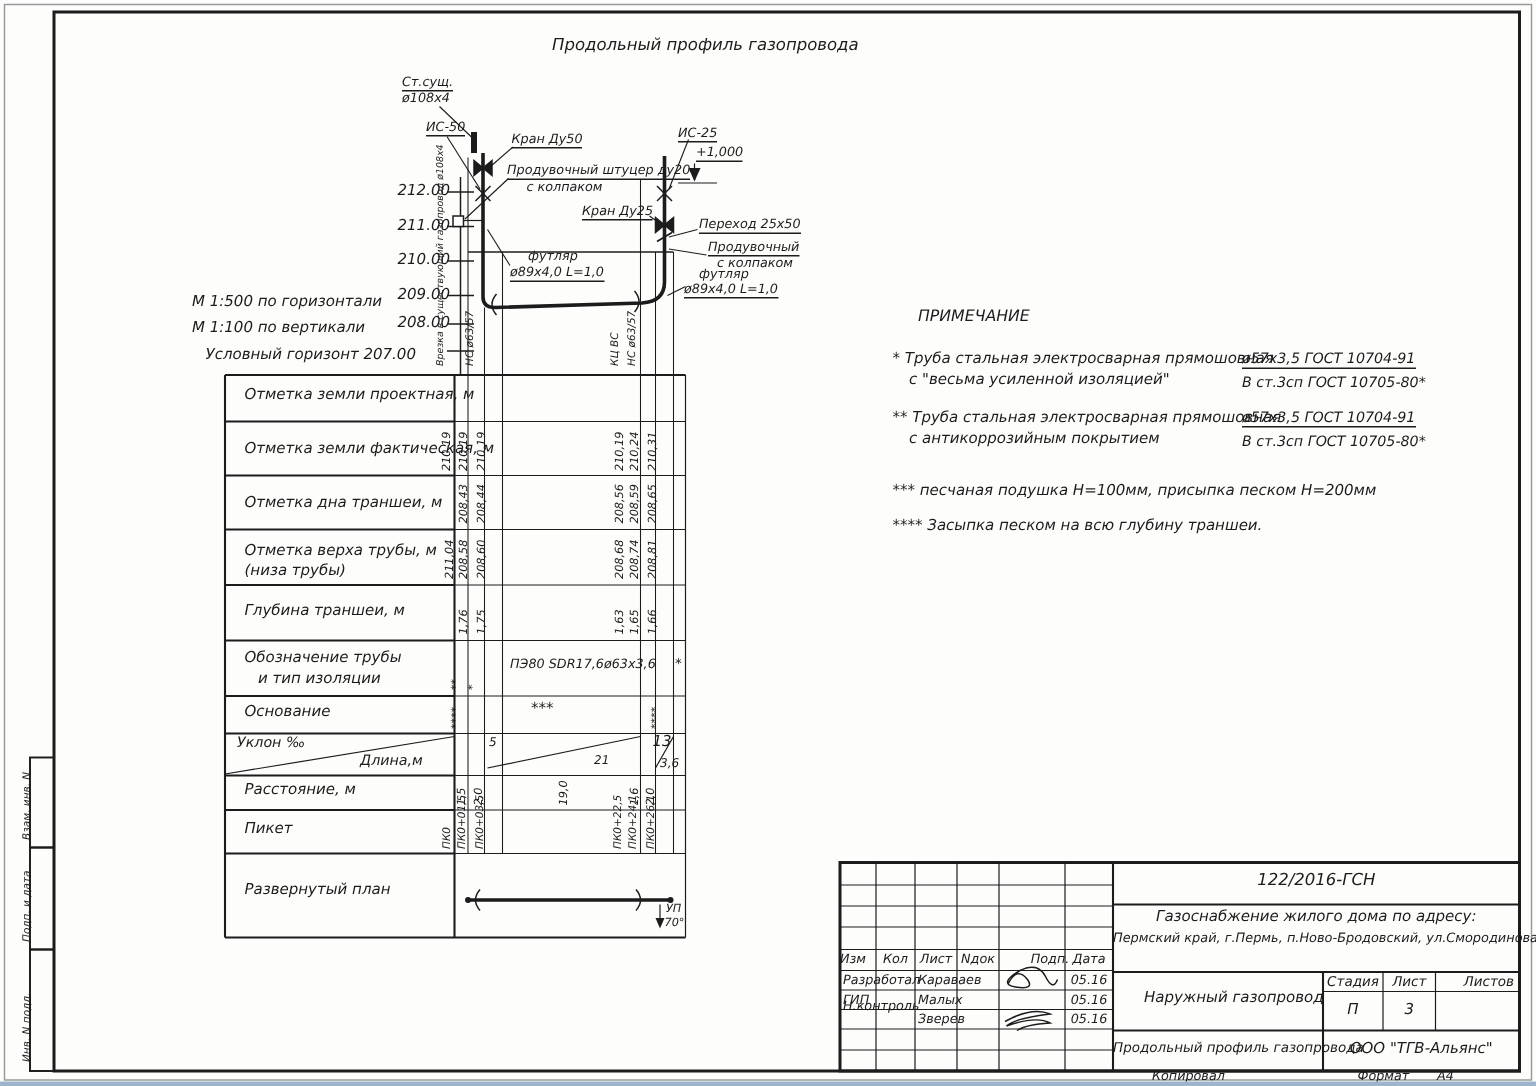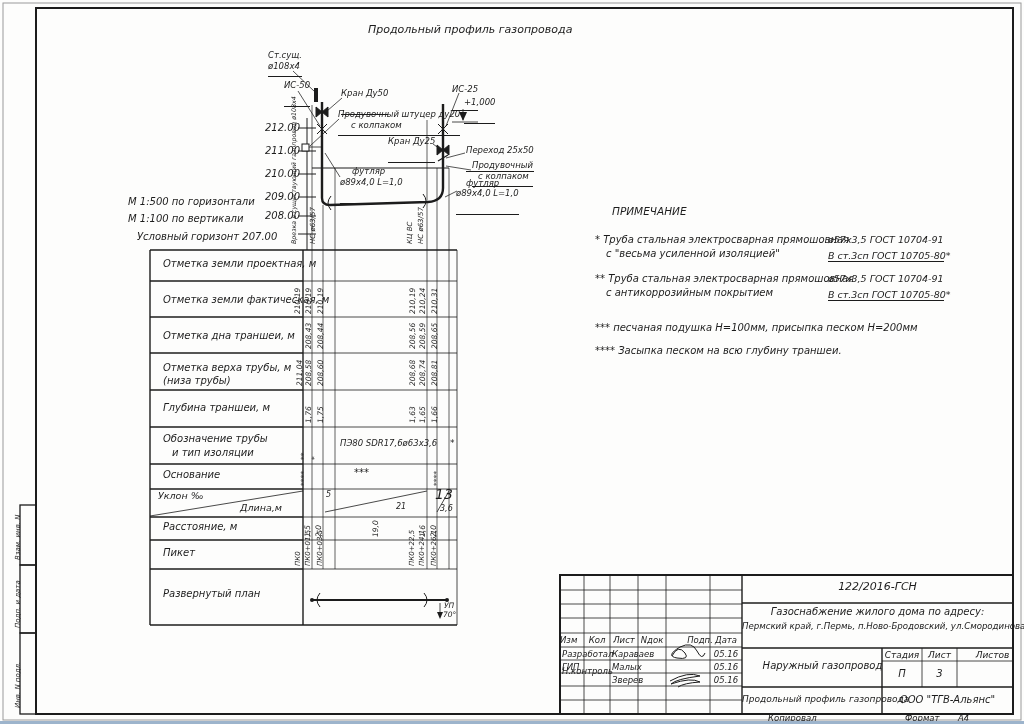--- a/index.html
+++ b/index.html
@@ -3,21 +3,21 @@
 <meta charset="utf-8">
 <style>
   html,body{margin:0;padding:0;}
   body{
     width:1024px;height:724px;position:relative;background:#fdfdfc;
     font-family:"DejaVu Sans",sans-serif;font-style:italic;color:#1c1c1c;
     overflow:hidden;
   }
   .t{position:absolute;white-space:nowrap;font-size:9px;line-height:11px;}
   .rt{transform:rotate(-90deg);transform-origin:0 100%;line-height:10px;font-size:7.5px;}
-  .ul{border-bottom:1px solid #1c1c1c;padding-bottom:16px;}
+  .ul{border-bottom:1px solid #1c1c1c;padding-bottom:0px;}
   .ctr{text-align:center;}
   .rgt{text-align:right;}
   svg{position:absolute;left:0;top:0;}
   .pageedge{position:absolute;left:0;top:721px;width:1024px;height:3px;background:#9db4cc;}
 </style>
 </head>
 <body>
 
 <svg width="1024" height="724" viewBox="0 0 1024 724">
   <g stroke="#1c1c1c" fill="none">
@@ -260,21 +260,21 @@
 <span class="t rt" style="left:320px;top:450px">*</span>
 <span class="t" style="left:340px;top:438px;font-size:8.5px">ПЭ80 SDR17,6ø63х3,6</span>
 <span class="t" style="left:450px;top:438px;font-size:9px">*</span>
 
 <span class="t rt" style="left:309px;top:476px">****</span>
 <span class="t" style="left:354px;top:467px;font-size:10px">***</span>
 <span class="t rt" style="left:442px;top:476px">****</span>
 
 <span class="t" style="left:326px;top:489px;font-size:8px">5</span>
 <span class="t" style="left:396px;top:501px;font-size:8px">21</span>
-<span class="t" style="left:435px;top:489px;font-size:14px">13</span>
+<span class="t" style="left:435px;top:489px;font-size:10px">13</span>
 <span class="t" style="left:440px;top:503px;font-size:8px">3,6</span>
 
 <span class="t rt" style="left:313px;top:527px">1,5</span>
 <span class="t rt" style="left:324px;top:527px">2,0</span>
 <span class="t rt" style="left:381px;top:527px">19,0</span>
 <span class="t rt" style="left:428px;top:527px">1,6</span>
 <span class="t rt" style="left:439px;top:527px">2,0</span>
 
 <span class="t rt" style="left:303px;top:556px;font-size:7px">ПК0</span>
 <span class="t rt" style="left:313px;top:556px;font-size:7px">ПК0+01,5</span>

